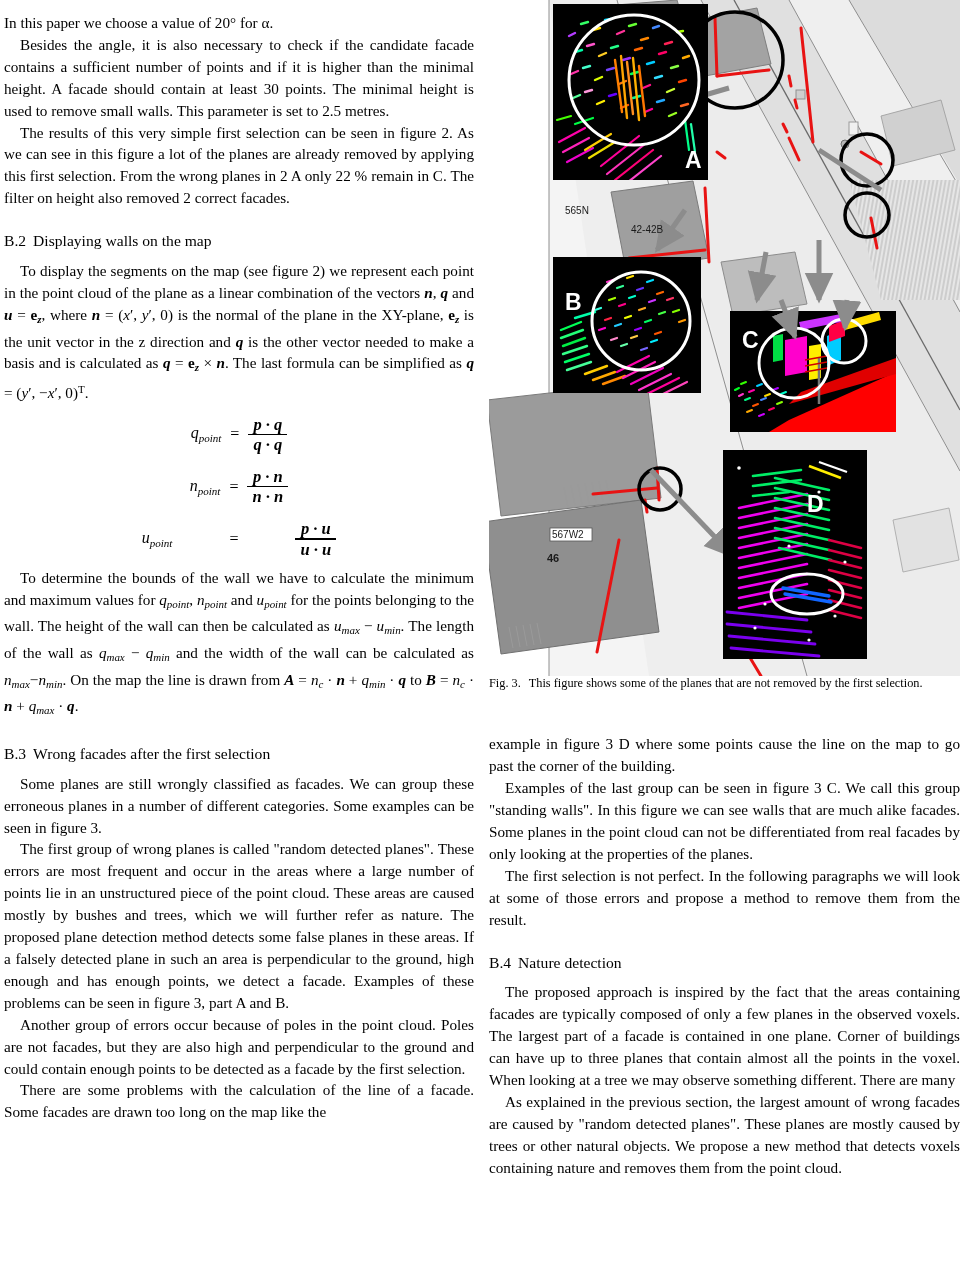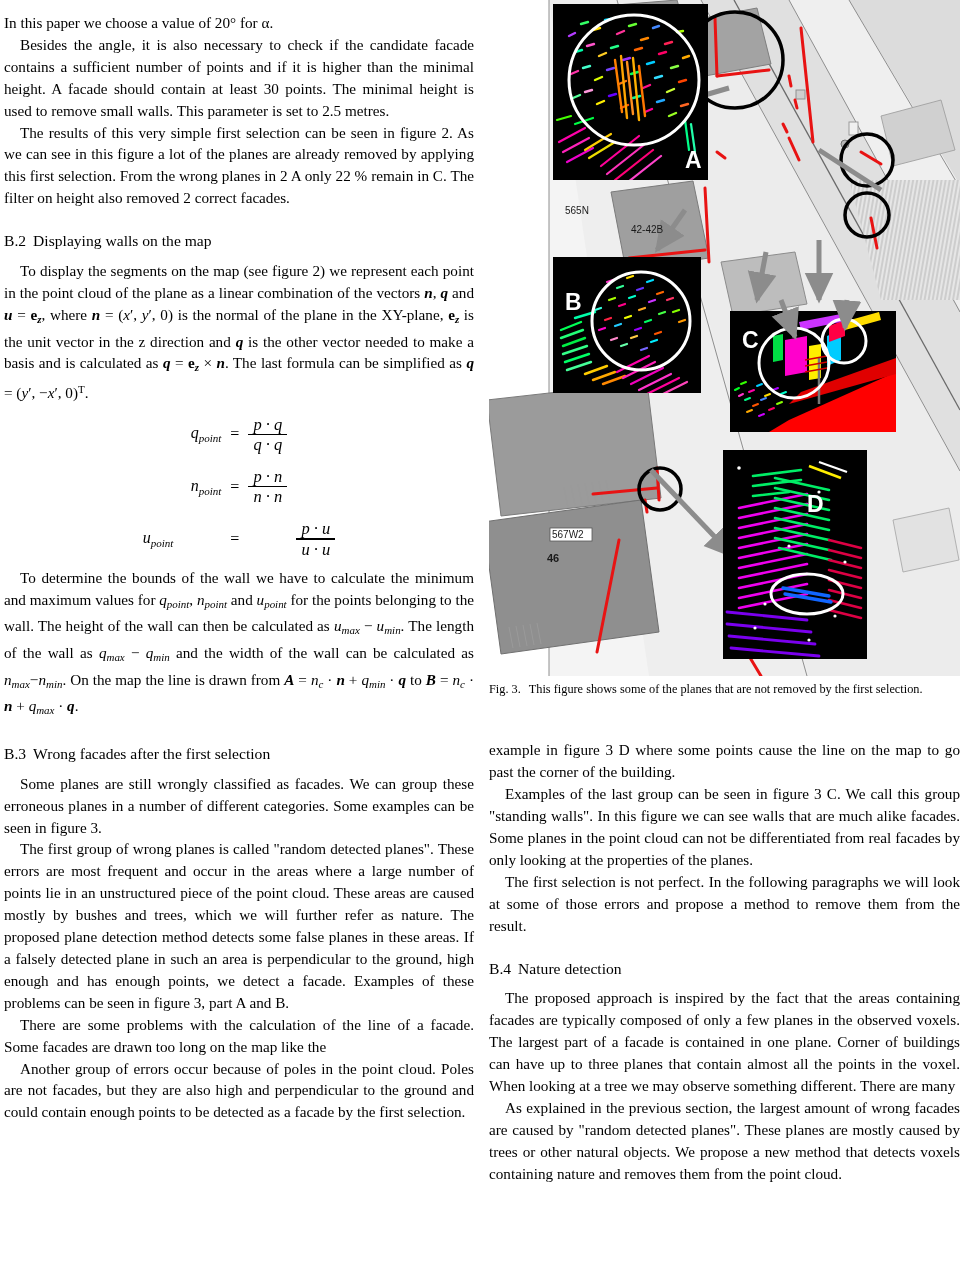--- a/index.html
+++ b/index.html
@@ -86,21 +86,21 @@
     font-size: 16px;
   }
   .frac {
     display: inline-flex;
     flex-direction: column;
     align-items: center;
     vertical-align: middle;
   }
   .frac .num, .frac .den {
     padding: 0 5px;
-    font-weight: normal;
+    font-weight: bold;
     font-style: italic;
     font-size: 16.5px;
     line-height: 19px;
     white-space: nowrap;
   }
   .frac .bar {
     width: 100%;
     height: 1.4px;
     background: #000;
   }
@@ -119,21 +119,21 @@
     background: #ffffff;
   }
   .fig-canvas {
     position: absolute;
     inset: 0;
   }
   .fig-caption {
     position: relative;
     font-size: 12.3px;
     line-height: 15.4px;
-    padding: 6px 16px 0 0;
+    padding: 0 16px 0 0;
     text-align: left;
   }
   .fig-caption .lead { margin-right: 8px; }
 </style>
 </head>
 <body>
 
 <div class="page">
 
   <div class="col-left">
@@ -188,22 +188,22 @@
     <p class="body">To determine the bounds of the wall we have to calculate the minimum and maximum values for <span class="mi">q</span><span class="sub">point</span>, <span class="mi">n</span><span class="sub">point</span> and <span class="mi">u</span><span class="sub">point</span> for the points belonging to the wall. The height of the wall can then be calculated as <span class="mi">u</span><span class="sub">max</span> − <span class="mi">u</span><span class="sub">min</span>. The length of the wall as <span class="mi">q</span><span class="sub">max</span> − <span class="mi">q</span><span class="sub">min</span> and the width of the wall can be calculated as <span class="mi">n</span><span class="sub">max</span>−<span class="mi">n</span><span class="sub">min</span>. On the map the line is drawn from <span class="mbi">A</span> = <span class="mi">n</span><span class="sub">c</span> · <span class="mbi">n</span> + <span class="mi">q</span><span class="sub">min</span> · <span class="mbi">q</span> to <span class="mbi">B</span> = <span class="mi">n</span><span class="sub">c</span> · <span class="mbi">n</span> + <span class="mi">q</span><span class="sub">max</span> · <span class="mbi">q</span>.</p>
 
     <div class="gap-sec-before"></div>
     <h2 class="section">
       <span class="num">B.3</span><span>Wrong facades after the first selection</span>
     </h2>
     <div class="gap-sec-after"></div>
 
     <p class="body">Some planes are still wrongly classified as facades. We can group these erroneous planes in a number of different categories. Some examples can be seen in figure 3.</p>
     <p class="body">The first group of wrong planes is called "random detected planes". These errors are most frequent and occur in the areas where a large number of points lie in an unstructured piece of the point cloud. These areas are caused mostly by bushes and trees, which we will further refer as nature. The proposed plane detection method detects some false planes in these areas. If a falsely detected plane in such an area is perpendicular to the ground, high enough and has enough points, we detect a facade. Examples of these problems can be seen in figure 3, part A and B.</p>
+    <p class="body">Another group of errors occur because of poles in the point cloud. Poles are not facades, but they are also high and perpendicular to the ground and could contain enough points to be detected as a facade by the first selection.</p>
     <p class="body">There are some problems with the calculation of the line of a facade. Some facades are drawn too long on the map like the</p>
-    <p class="body">Another group of errors occur because of poles in the point cloud. Poles are not facades, but they are also high and perpendicular to the ground and could contain enough points to be detected as a facade by the first selection.</p>
   </div>
 
   <div class="col-right">
 
     <div class="figure-wrap">
       <svg class="fig-canvas" viewBox="0 0 471 676" width="471" height="676">
         <defs>
           <clipPath id="clipA">
               <rect x="64" y="4" width="155" height="176"></rect>
             </clipPath>

